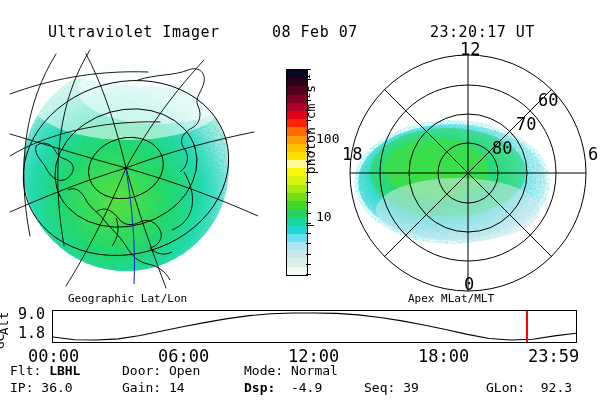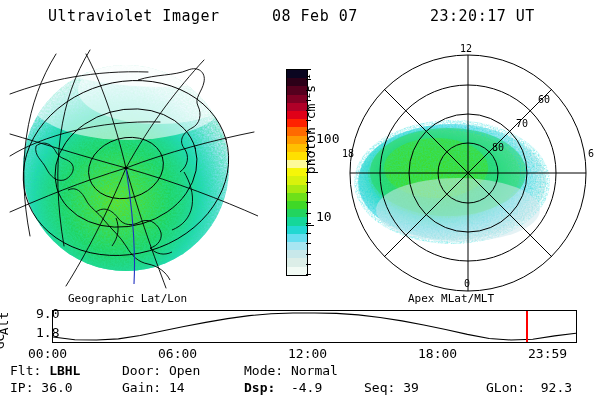--- a/index.html
+++ b/index.html
@@ -2,21 +2,21 @@
 <html><head>
 <meta charset="utf-8">
 <style>
   html,body{margin:0;padding:0;background:#ffffff;}
   body{width:600px;height:400px;overflow:hidden;
        font-family:"DejaVu Sans Mono","Liberation Mono",monospace;
        color:#000;position:relative;}
   .root{position:absolute;left:0;top:0;width:600px;height:400px;}
 
   
-  .header{position:absolute;left:0;top:6px;width:528px;height:24px;}
+  .header{position:absolute;left:0;top:22px;width:528px;height:24px;}
   .header span{position:absolute;font-size:15px;letter-spacing:0.5px;
                white-space:pre;top:0;line-height:20px;}
   .h-title{left:48px;}
   .h-date{left:272px;}
   .h-time{left:430px;}
 
   
   .geo-panel{position:absolute;left:8px;top:40px;width:250px;height:255px;}
   .geo-svg{position:absolute;left:0;top:0;}
 
@@ -30,39 +30,39 @@
       border:1px solid #000;overflow:hidden;}
   .cbar-box i{display:block;width:100%;}
   .cbar-ticks{position:absolute;left:51px;top:9px;width:8px;height:207px;}
   .cbar-ticks b{position:absolute;left:0;width:5px;height:1px;background:#000;}
   .cbar-ticks b.maj{width:8px;height:1px;}
   .cbar-lab{position:absolute;left:61px;font-size:13px;line-height:10px;}
 
   
   .mlt-panel{position:absolute;left:340px;top:40px;width:260px;height:255px;}
   .mlt-svg{position:absolute;left:0;top:0;}
-  .mlt-lab{position:absolute;font-size:10px;white-space:nowrap;line-height:12px;}
+  .mlt-lab{position:absolute;font-size:17px;white-space:nowrap;line-height:12px;}
 
   
   .cap{position:absolute;font-size:11px;white-space:nowrap;top:292px;}
   .cap-geo{left:68px;}
   .cap-mlt{left:408px;}
 
   
   .orb-wrap{position:absolute;left:0;top:306px;width:600px;height:50px;}
   .orb-ylab{position:absolute;left:2px;top:6px;width:14px;height:40px;}
   .orb-ylab span{position:absolute;left:-10px;font-size:13px;
       transform:rotate(-90deg);transform-origin:50% 50%;white-space:nowrap;}
   .orb-yl1{top:4px;}
   .orb-yl2{top:22px;}
-  .orb-tickv{position:absolute;left:36px;font-size:13px;line-height:10px;}
+  .orb-tickv{position:absolute;left:18px;font-size:15px;line-height:10px;}
   .orb-box{position:absolute;left:52px;top:4px;width:525px;height:33px;
       border:1px solid #000;box-sizing:border-box;}
   .orb-svg{position:absolute;left:0;top:0;}
-  .orb-xlab{position:absolute;top:40px;font-size:13px;white-space:nowrap;}
+  .orb-xlab{position:absolute;top:40px;font-size:17px;white-space:nowrap;}
 
   
   .status{position:absolute;left:0;top:363px;width:600px;height:36px;}
   .status span{position:absolute;font-size:13px;white-space:pre;line-height:15px;}
   .r1{top:0;} .r2{top:17px;}
   .c1{left:10px;} .c2{left:122px;} .c3{left:244px;} .c4{left:364px;} .c5{left:486px;}
 </style>
 </head>
 <body>
 

